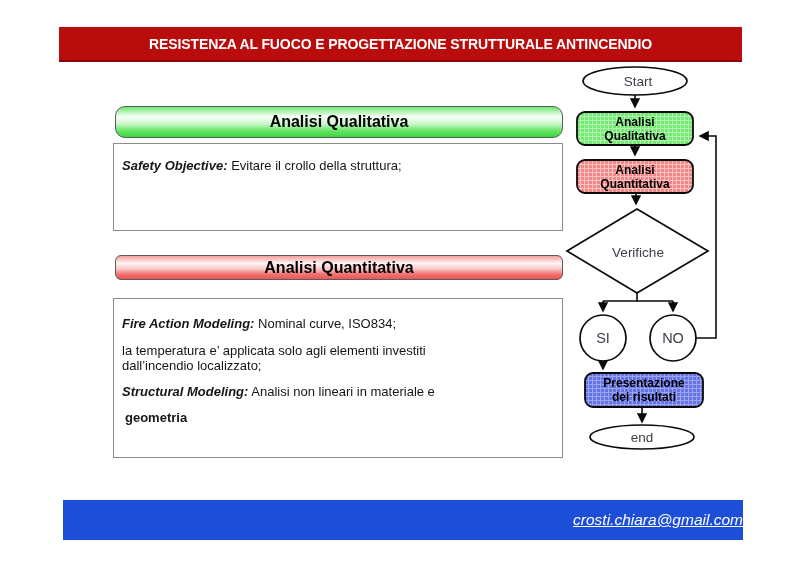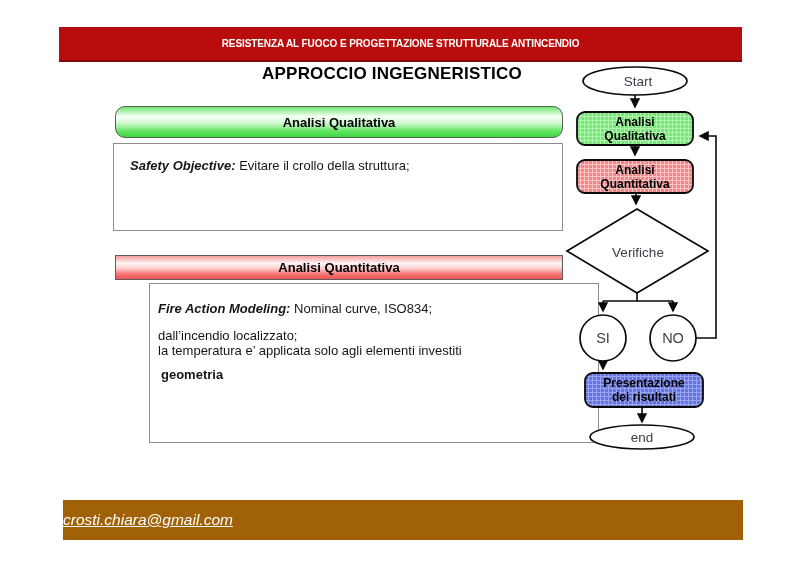--- a/index.html
+++ b/index.html
@@ -7,77 +7,76 @@
     position:relative;width:800px;height:565px;background:#ffffff;
     font-family:"Liberation Sans","DejaVu Sans",sans-serif;overflow:hidden;
     outline:1px solid #e4e4e4;
   }
   .abs{position:absolute;}
   
   .top-banner{
     left:59px;top:27px;width:683px;height:33px;background:#b90d0d;
     border-bottom:2px solid #870707;
     display:flex;align-items:center;justify-content:center;
-    color:#ffffff;font-weight:bold;font-size:10px;letter-spacing:-0.1px;
+    color:#ffffff;font-weight:bold;font-size:14px;letter-spacing:-0.1px;
   }
   
   .subtitle{
     left:0;top:64px;width:784px;text-align:center;
     color:#000;font-weight:bold;font-size:17px;letter-spacing:0.2px;
   }
   
   .glass{
     left:115px;width:446px;border:1px solid #5c5c5c;border-radius:10px;
     display:flex;align-items:center;justify-content:center;
-    font-weight:bold;font-size:13px;color:#000;
+    font-weight:bold;font-size:16px;color:#000;
   }
   .glass.green{
     top:106px;height:30px;
     background:linear-gradient(180deg,#70e870 0%,#f7fef7 32%,#cdf8cd 55%,#62e562 80%,#3fd63f 100%);
   }
   .glass.red{
-    top:255px;height:23px;border-radius:0;
+    top:255px;height:23px;border-radius:6px;
     background:linear-gradient(180deg,#f59c9c 0%,#fdf4f4 32%,#fbcncc 55%,#f37070 80%,#ee5555 100%);
     background:linear-gradient(180deg,#f59c9c 0%,#fdf4f4 32%,#fbcaca 55%,#f37070 80%,#ee5555 100%);
   }
   
   .txtbox{
     left:113px;width:450px;background:#fff;border:1px solid #8c8c8c;
     color:#161616;font-size:13px;box-sizing:border-box;
   }
   .txtbox .lbl{font-weight:bold;font-style:italic;}
   #box1{top:143px;height:88px;padding:6px 8px 0 8px;}
-  #box1 .row{line-height:31px;white-space:nowrap;margin-left:8px;}
-  #box2{top:283px;height:160px;padding:15px 8px 0 8px;margin-left:36px;}
+  #box1 .row{line-height:31px;white-space:nowrap;}
+  #box2{top:298px;height:160px;padding:15px 8px 0 8px;}
   #box2 p{margin:0 0 9px 0;line-height:19.5px;}
   #box2 .indent{text-indent:3px;font-weight:bold;}
   
   .footer-banner{
-    left:63px;top:500px;width:680px;height:40px;background:#a16207;
-    display:flex;align-items:center;justify-content:flex-start;
+    left:63px;top:500px;width:680px;height:40px;background:#1d4ed8;
+    display:flex;align-items:center;justify-content:flex-end;
   }
   .footer-banner a{
     color:#ffffff;font-style:italic;font-size:15.5px;text-decoration:underline;
   }
   
   #flow{left:550px;top:60px;}
   #flow text{font-family:"Liberation Sans","DejaVu Sans",sans-serif;}
   .node-label{font-weight:bold;font-size:12px;fill:#000;text-anchor:middle;}
   .term-label{font-size:13.5px;fill:#3c4048;text-anchor:middle;}
 </style>
 </head>
 <body>
 
 <div id="slide">
 
   <div class="abs top-banner">
     <span>RESISTENZA AL FUOCO E PROGETTAZIONE STRUTTURALE ANTINCENDIO</span>
   </div>
 
-  <div class="abs subtitle">APPROCCIO INGEGNERISTICO</div>
 
   <div class="abs glass green">
     <span>Analisi Qualitativa</span>
   </div>
 
   <div class="abs txtbox" id="box1">
     <div class="row">
       <span class="lbl">Safety Objective:</span>
       <span>Evitare il crollo della struttura;</span>
     </div>
@@ -85,23 +84,27 @@
 
   <div class="abs glass red">
     <span>Analisi Quantitativa</span>
   </div>
 
   <div class="abs txtbox" id="box2">
     <p>
       <span class="lbl">Fire Action Modeling:</span>
       <span>Nominal curve, ISO834;</span>
     </p>
+      <div>la temperatura e’ applicata solo agli elementi investiti</div>
       <div>dall’incendio localizzato;</div>
-      <div>la temperatura e’ applicata solo agli elementi investiti</div>
     <p></p>
+    <p>
+      <span class="lbl">Structural Modeling:</span>
+      <span>Analisi non lineari in materiale e</span>
+      </p>
       <div class="indent">geometria</div>
     <p></p>
   </div>
 
   <svg id="flow" class="abs" width="205" height="400" viewBox="550 60 205 400">
     <defs>
       <marker id="ah" viewBox="0 0 10 10" refX="8.5" refY="5" markerWidth="6.5" markerHeight="6.5" orient="auto-start-reverse">
         <path d="M0 0 L10 5 L0 10 z" fill="#0a0a0a"></path>
       </marker>
       <pattern id="gridG" width="4" height="4" patternUnits="userSpaceOnUse">

